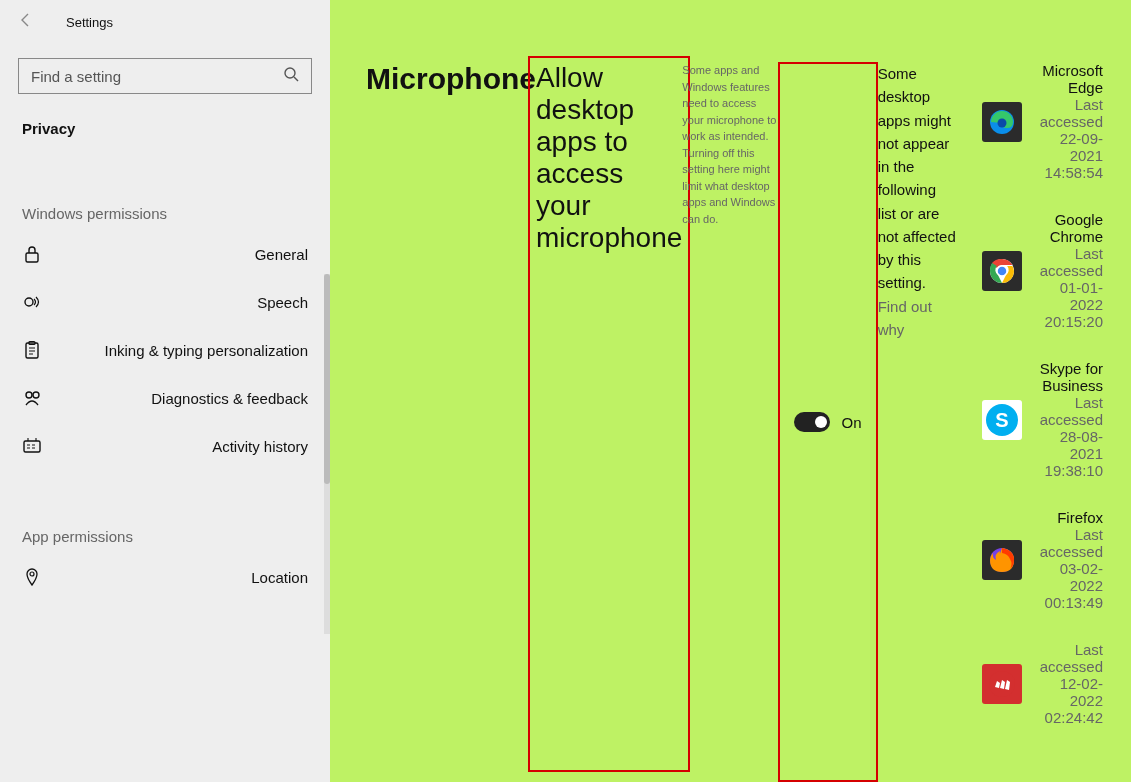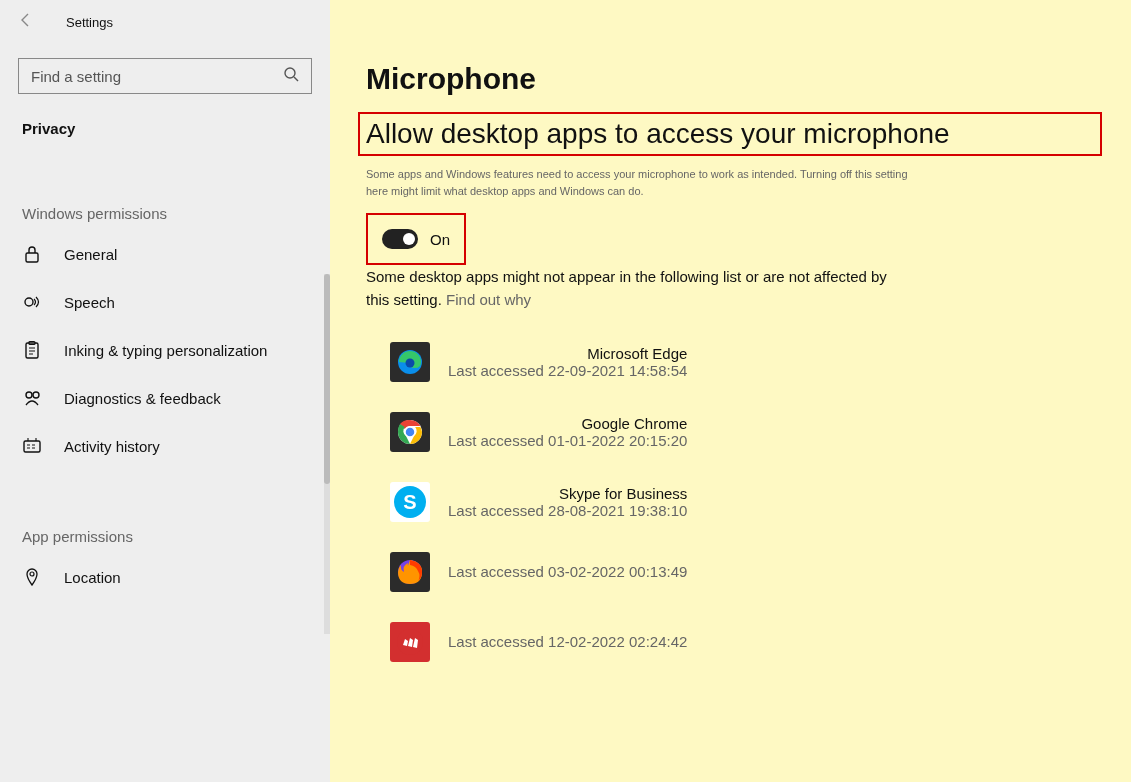--- a/index.html
+++ b/index.html
@@ -15,28 +15,28 @@
 
 .search-box { margin: 14px 18px 0 18px; height: 36px; border: 1.5px solid #888; background: #eeeeee; display: flex; align-items: center; padding: 0 12px; }
 .search-box input { flex: 1; background: transparent; border: 0; outline: 0; font-size: 15px; color: #333; }
 .search-box input::placeholder { color: #555; }
 .search-icon { color: #555; }
 
 .category { font-size: 15px; font-weight: 600; color: #111; padding: 26px 22px 10px 22px; }
 
 .section-title { font-size: 15px; color: #666; padding: 26px 22px 8px 22px; margin-top: 32px; }
 
-.nav-item { display: flex; align-items: center; gap: 22px; padding: 14px 22px; cursor: pointer; }
+.nav-item { display: flex; align-items: center; gap: 22px; padding: 14px 22px; cursor: pointer; justify-content: space-between; }
 .nav-item .lbl { font-size: 15px; color: #111; }
 .nav-item svg { flex-shrink: 0; }
 
 .sb-scroll-track { position: absolute; right: 0; top: 274px; width: 6px; height: 360px; background: #ddd; }
 .sb-scroll-thumb { position: absolute; right: 0; top: 274px; width: 6px; height: 210px; background: #bbb; border-radius: 3px; }
 
-.main { flex: 1; height: 100%; background: #fef9c3; padding: 62px 37px 0 36px; display: flex; flex-direction: column; position: relative; }
+.main { flex: 1; height: 100%; background: #bef264; padding: 62px 28px 0 36px; display: flex; flex-direction: row; position: relative; }
 .page-title { font-size: 30px; font-weight: 600; color: #111; margin-bottom: 22px; }
 
 .highlight-red { border: 2px solid #d50000; padding: 4px 6px; margin: -6px -8px 10px -8px; }
 .section-heading { font-size: 28px; font-weight: 400; color: #111; }
 .desc { font-size: 11px; color: #666; line-height: 1.5; max-width: 560px; margin-bottom: 14px; }
 
 .toggle-block { border: 2px solid #d50000; padding: 14px 14px; width: 100px; display: flex; align-items: center; gap: 12px; }
 .toggle { width: 44px; height: 20px; border-radius: 10px; background: #222; position: relative; cursor: pointer; }
 .toggle-knob { width: 12px; height: 12px; background: #fff; border-radius: 50%; position: absolute; right: 3px; top: 4px; }
 .toggle-label { font-size: 15px; color: #111; }
@@ -206,20 +206,21 @@
 
     <div class="app-row">
       <div class="app-icon ic-firefox">
         <svg width="30" height="30" viewBox="0 0 30 30">
             <circle cx="15" cy="15" r="12" fill="#7542e5"></circle>
             <path d="M15 3 q12 2 12 12 q0 12 -12 12 q-12 0 -12 -12 q0 -4 3 -7 q-1 5 3 7 q-2 -6 4 -9 q-1 4 2 5 q2 -6 8 -5 q-4 2 -3 6 q4 1 4 6 q0 6 -7 6 q-7 0 -7 -7" fill="#ff9400"></path>
             <path d="M15 3 q12 2 12 12 q0 6 -4 9 q3 -5 0 -10 q-2 -5 -8 -6" fill="#ff3c00"></path>
           </svg>
       </div>
       <div class="app-info">
+        <span class="app-name">Firefox</span>
         <span class="app-accessed">Last accessed 03-02-2022 00:13:49</span>
       </div>
     </div>
 
     <div class="app-row">
       <div class="app-icon ic-riot">
         <svg width="30" height="30" viewBox="0 0 30 30">
             <circle cx="15" cy="15" r="13" fill="#d32f2f"></circle>
             <path d="M8 18 l2 -6 l3 2 l-1 5 M13 19 l2 -8 l3 2 l-1 7 M18 20 l2 -9 l3 2 l-1 8" fill="#fff"></path>
           </svg>

